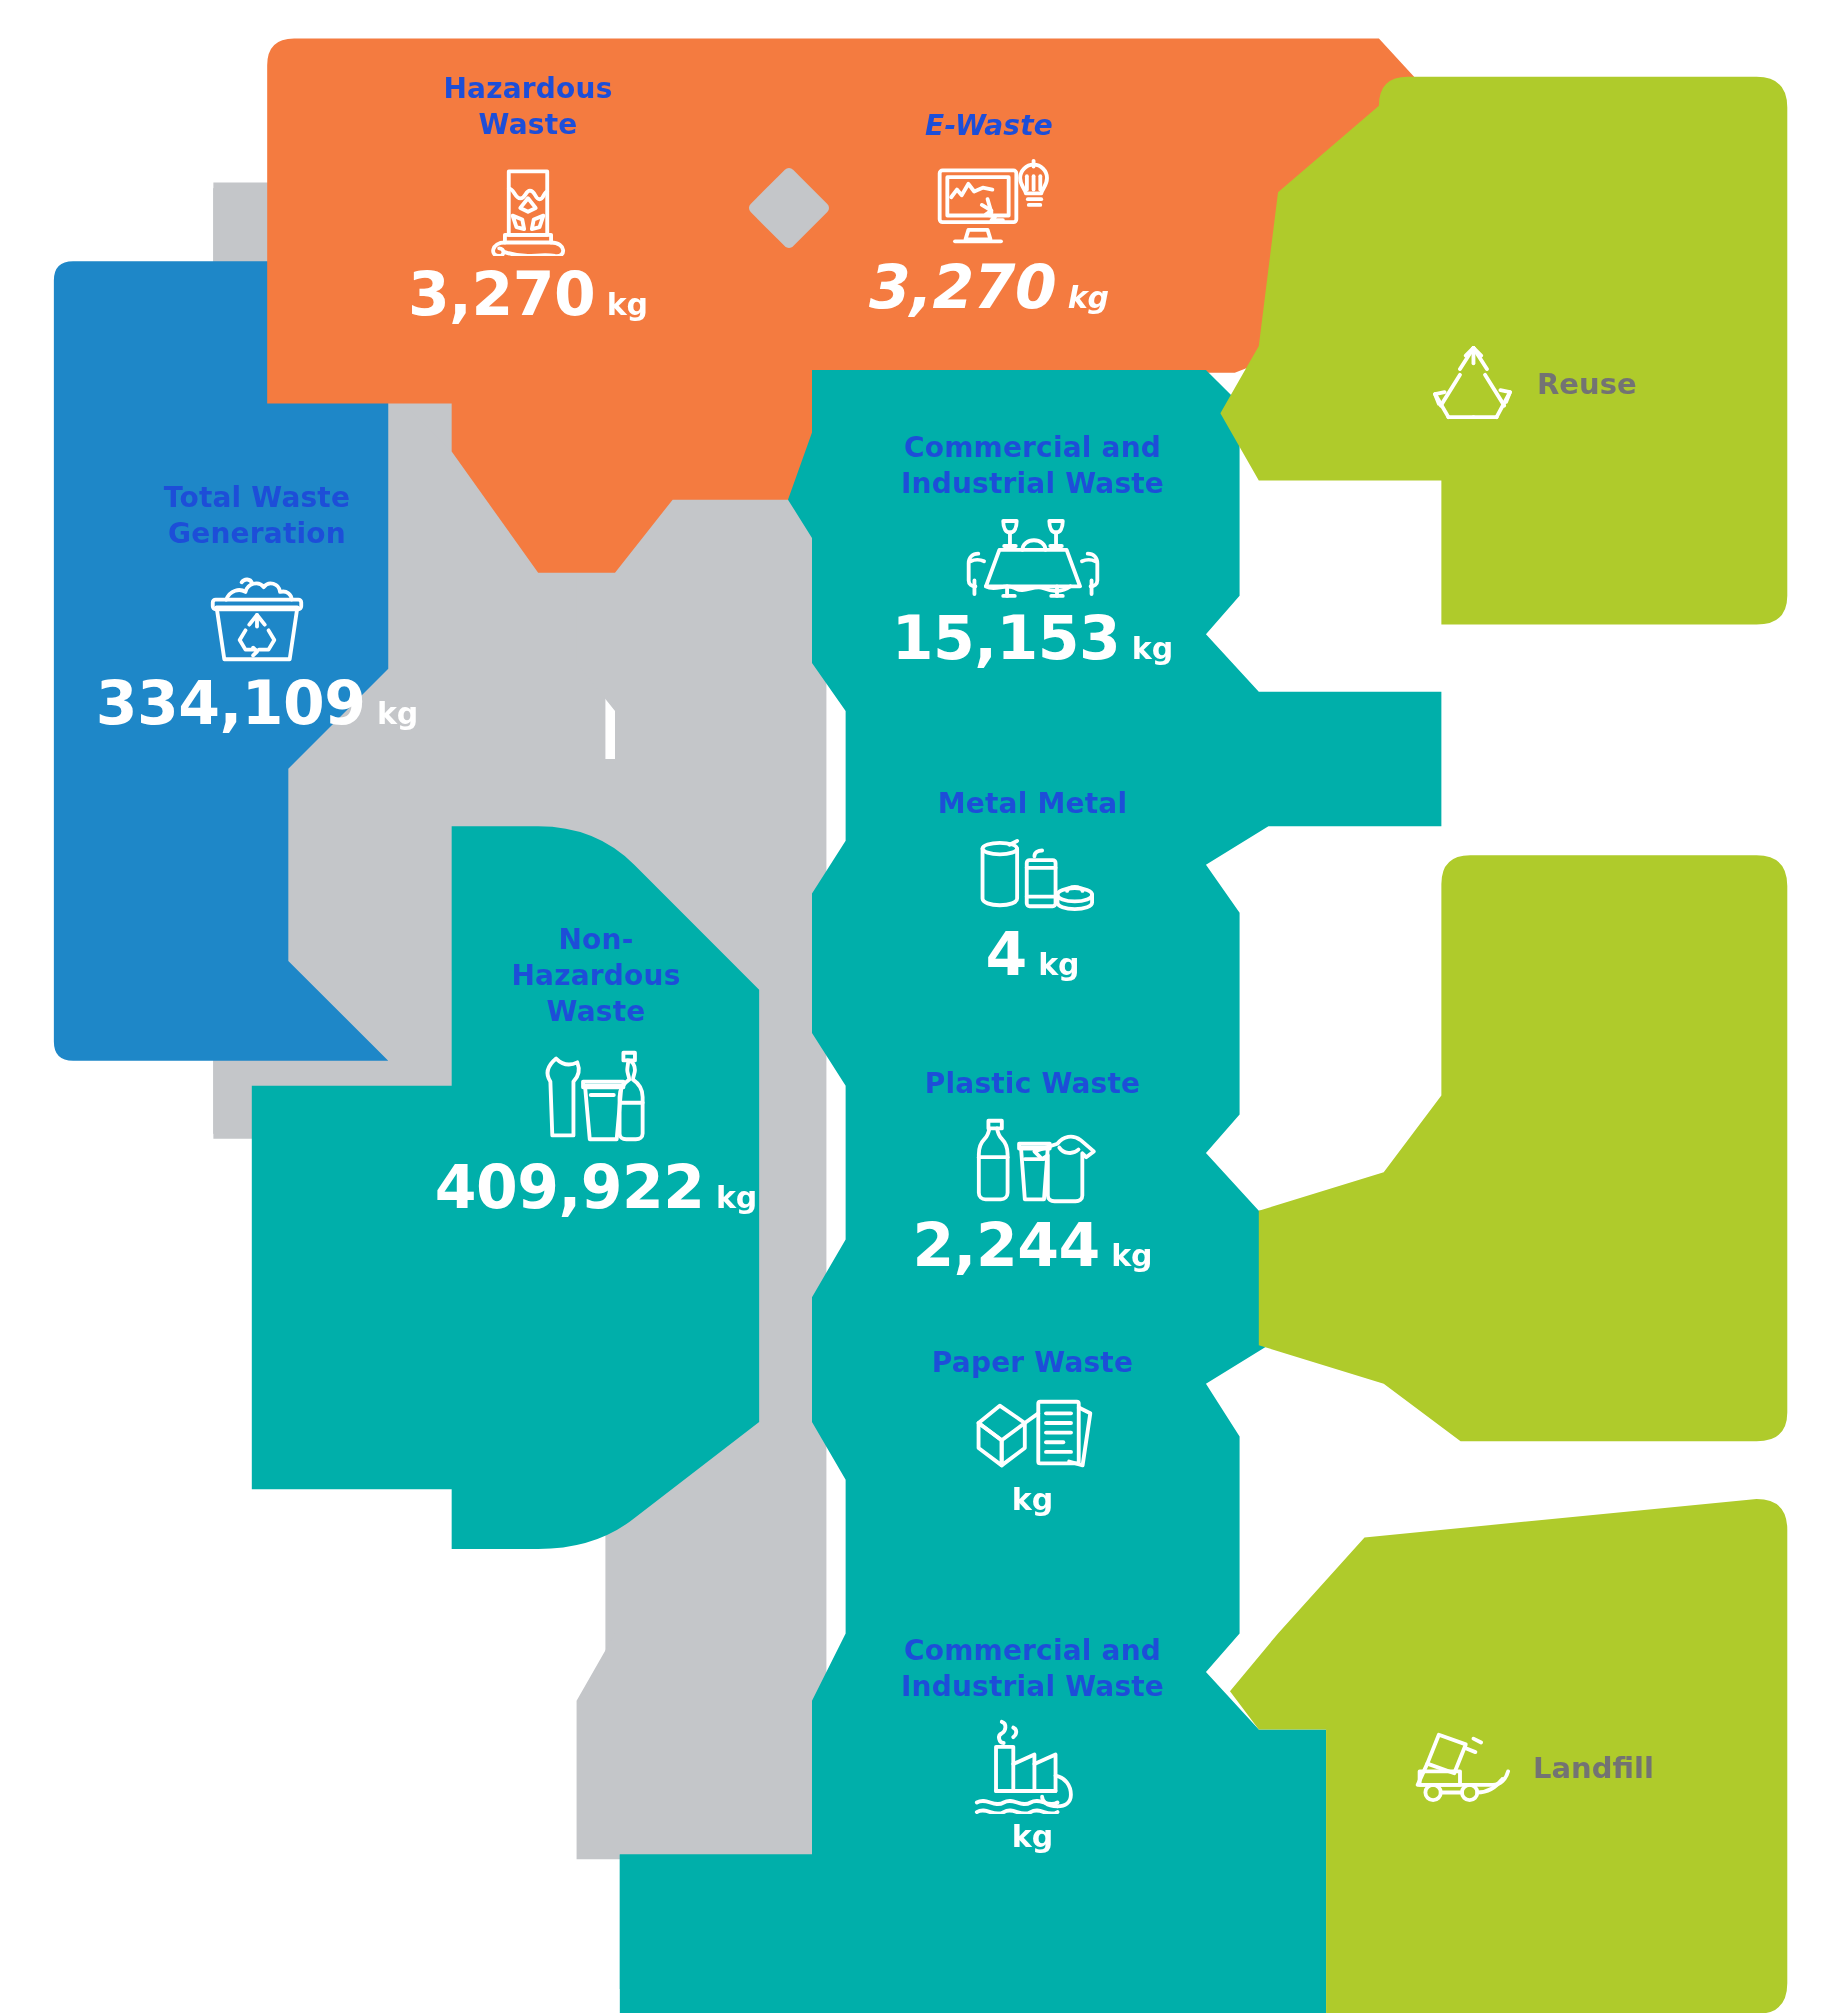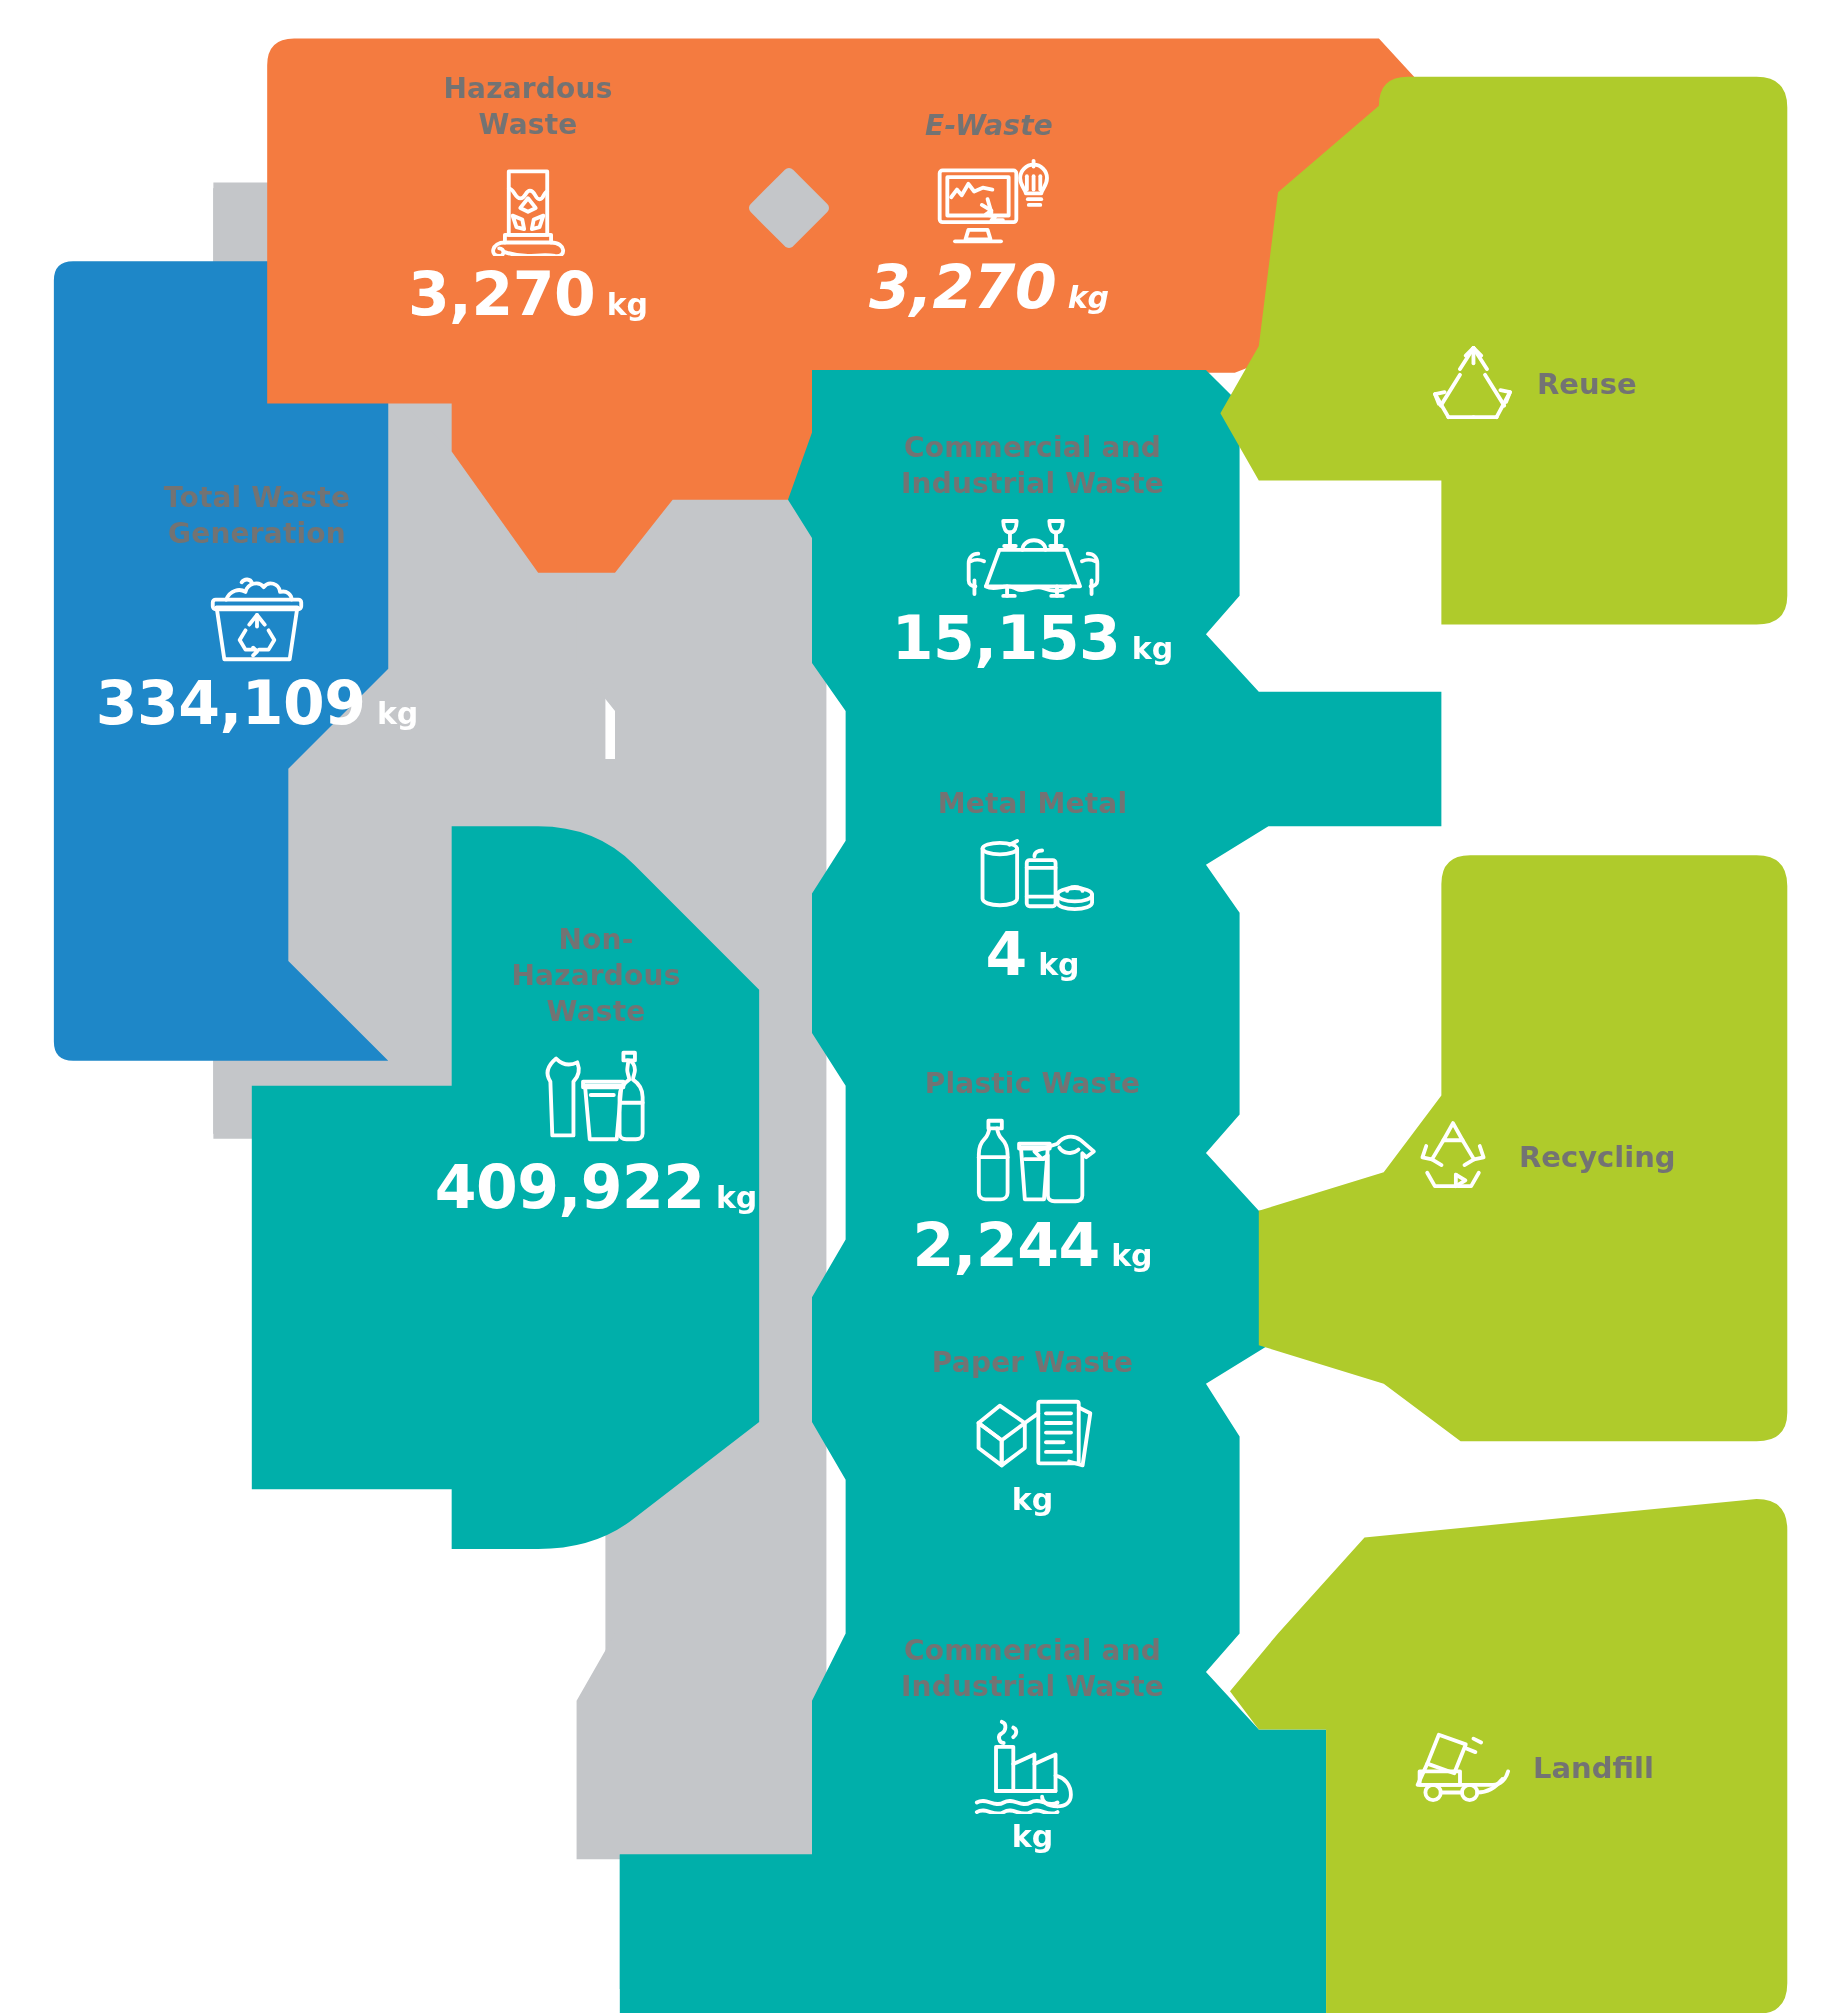--- a/index.html
+++ b/index.html
@@ -32,21 +32,21 @@
     justify-content: flex-start;
     text-align: center;
     color: #ffffff;
     pointer-events: auto;
   }
   .node-title {
     font-size: 28px;
     font-weight: bold;
     line-height: 1.28;
     letter-spacing: 0.2px;
-    color: #737373;
+    color: #1d4ed8;
     white-space: pre-line;
   }
   .node-icon {
     margin-top: 13.4px;
     margin-bottom: 7.7px;
     display: block;
   }
   .node-value {
     display: flex;
     align-items: baseline;
@@ -349,35 +349,20 @@
         <path d="M18 74 h26"></path>
         <path d="M78 58 l4-10 l-10-2"></path>
         <path d="M82 48 l-14 26"></path>
         <path d="M56 30 l20 32"></path>
         <path d="M68 74 h-24"></path>
       </svg>
     </span>
     <span class="dest-label">Reuse</span>
   </div>
 
-  <div class="dest" style="left:1410px; top:1119px;">
-    <span>
-      <svg class="icon" width="86" height="75" viewBox="0 0 90 78" fill="none" stroke="#ffffff" stroke-width="4" stroke-linecap="round" stroke-linejoin="round">
-        <path d="M45 4 l10 18 h-20 Z"></path>
-        <path d="M35 22 l-12 20 l10 6"></path>
-        <path d="M23 42 l-10-2 l4 -12"></path>
-        <path d="M55 22 l12 20 l-10 6"></path>
-        <path d="M67 42 l10-2 l-4-12"></path>
-        <path d="M18 56 l8 14 h22 l0-12"></path>
-        <path d="M48 58 l10 6 l-10 6"></path>
-        <path d="M72 56 l-8 14 h-14"></path>
-      </svg>
-    </span>
-    <span class="dest-label">Recycling</span>
-  </div>
 
   <div class="dest" style="left:1410px; top:1729px;">
     <span>
       <svg class="icon" width="100" height="77" viewBox="0 0 104 80" fill="none" stroke="#ffffff" stroke-width="4" stroke-linecap="round" stroke-linejoin="round">
         <path d="M30 6 l28 10 l-12 30 l-28-10 Z"></path>
         <path d="M18 36 l-10 22 h78 c8 0 14-6 16-14"></path>
         <rect x="10" y="44" width="42" height="14"></rect>
         <circle cx="24" cy="66" r="8"></circle>
         <circle cx="62" cy="66" r="8"></circle>
         <path d="M32 66 h22"></path>

